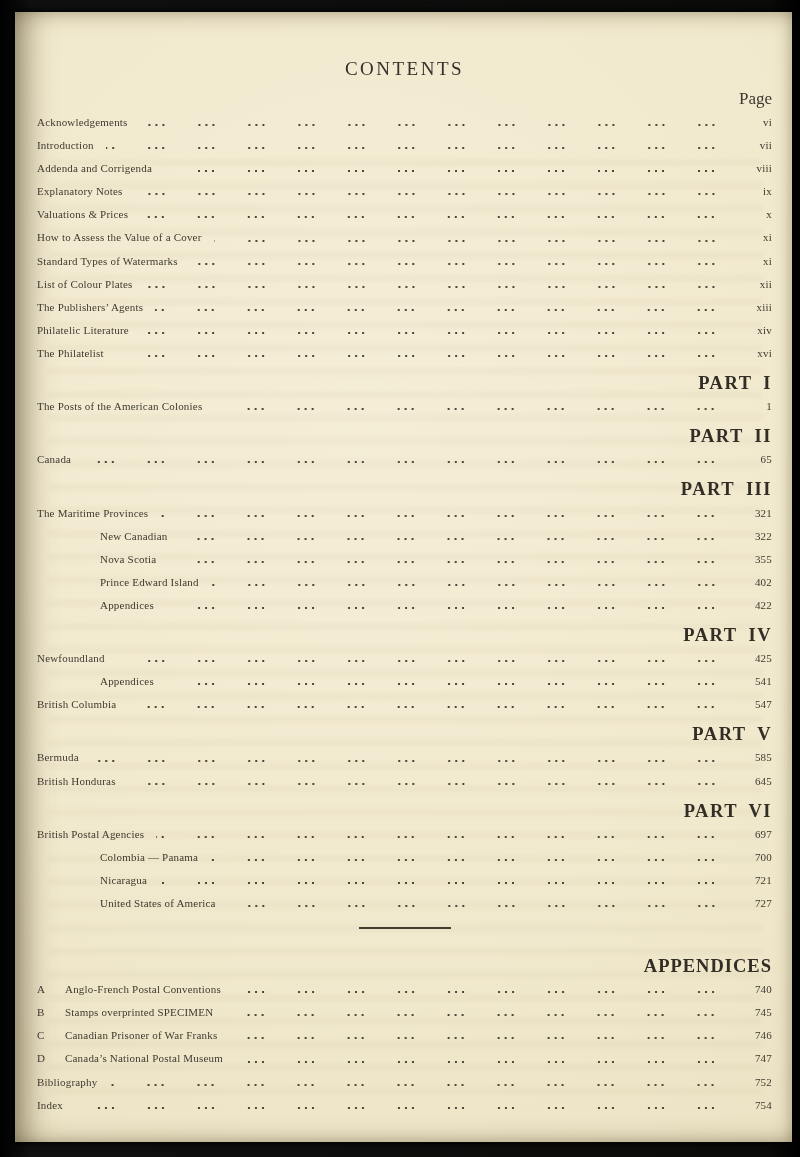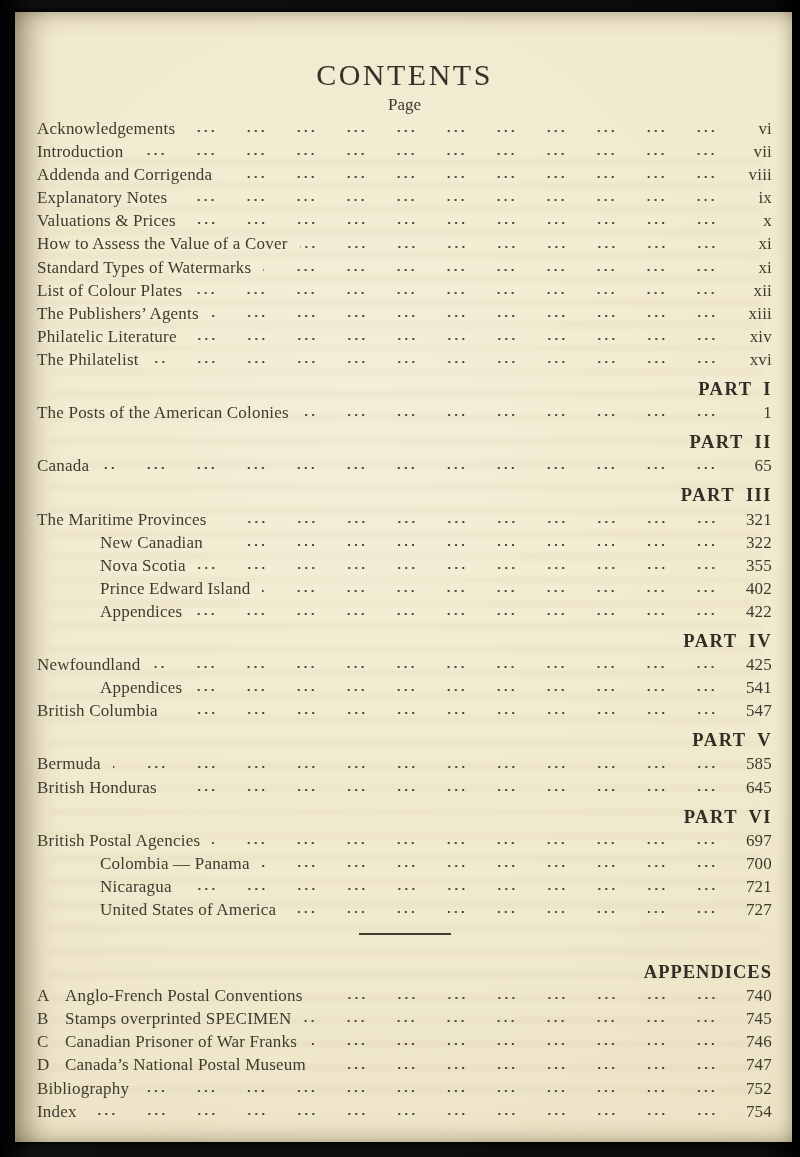--- a/index.html
+++ b/index.html
@@ -36,32 +36,32 @@
     filter:blur(2px);
     opacity:.5;
     pointer-events:none;
   }
   .content {
     position:absolute; left:22px; right:20px; top:0; bottom:0;
     color:#3f3a2f;
   }
   .title {
     margin:46px 0 0; text-align:center;
-    font-size:30px; font-weight:normal; letter-spacing:2.5px;
+    font-size:19px; font-weight:normal; letter-spacing:2.5px;
     color:#34302a;
   }
   .page-col-label {
-    text-align:center; font-size:17px; line-height:22px; margin-top:2px;
+    text-align:right; font-size:17px; line-height:22px; margin-top:8px;
     color:#3c382e;
   }
   .toc { margin-top:1px; }
   .row {
     display:flex; align-items:flex-start;
     height:23.1px; line-height:23.1px;
-    font-size:17px; letter-spacing:.2px; white-space:nowrap;
+    font-size:11px; letter-spacing:.2px; white-space:nowrap;
   }
   .row.indent { padding-left:63px; }
   .letter { flex:none; width:28px; }
   .label { flex:none; }
   .leader {
     flex:1 1 auto; align-self:stretch; min-width:0;
     margin:0 6px 0 12px;
     background-image:
       radial-gradient(circle 1.5px at 31px 62%, #4e4839 62%, rgba(78,72,57,0) 70%),
       radial-gradient(circle 1.5px at 38px 62%, #4e4839 62%, rgba(78,72,57,0) 70%),

